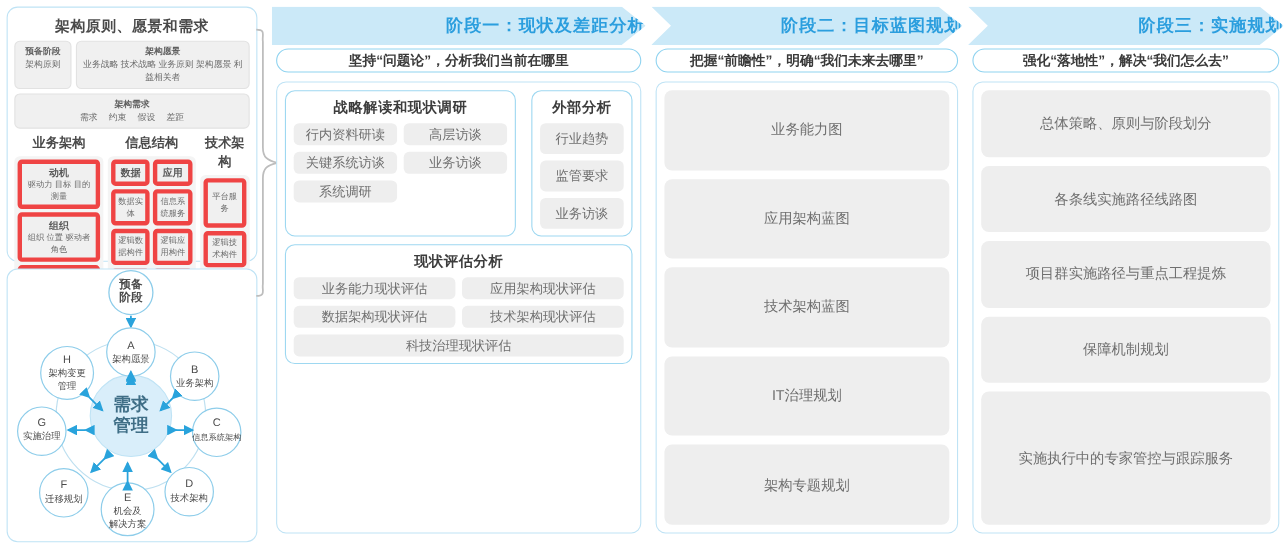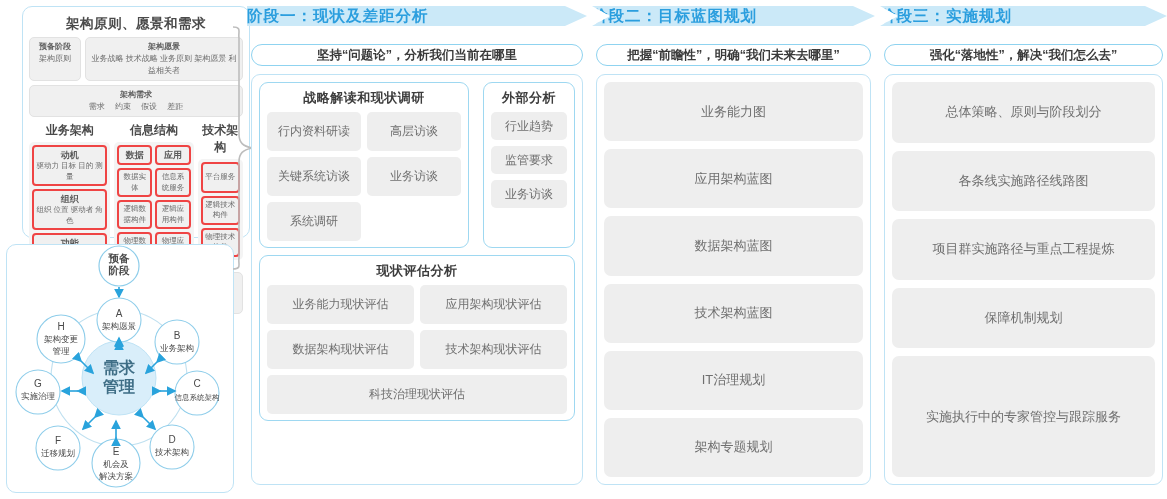--- a/index.html
+++ b/index.html
@@ -11,21 +11,21 @@
     color:#595959;
   }
   .root{position:relative;width:1167px;height:499px;}
 
   
   .left-col{position:absolute;left:6px;top:6px;width:228px;height:487px;}
   .lp-card{
     border:1.5px solid #bfe3f5;border-radius:10px;background:#fff;
     box-sizing:border-box;
   }
-  .togaf-card{position:absolute;left:16px;top:0;width:228px;height:232px;padding:5px 6px;}
+  .togaf-card{position:absolute;left:0;top:0;width:228px;height:232px;padding:5px 6px;}
   .cycle-card{position:absolute;left:0;top:238px;width:228px;height:249px;}
 
   .gbox{
     background:#f0f0f0;border:1px solid #e2e2e2;border-radius:5px;
     box-sizing:border-box;text-align:center;color:#6b6b6b;
   }
   .gbox-ttl{font-weight:bold;color:#5f5f5f;}
 
   .togaf-title{
     font-size:13.5px;font-weight:bold;color:#4a4a4a;text-align:center;
@@ -36,21 +36,21 @@
   .vision{flex:1;padding:3px 2px;font-size:8px;line-height:12px;}
   .req-row{margin-top:4px;padding:3px 0;font-size:8px;line-height:12px;}
   .req-row .sub span{margin:0 4px;}
 
   .three-col{display:flex;gap:4px;margin-top:5px;}
   .col-biz{width:86px;}
   .col-info{width:84px;}
   .col-tech{width:48px;}
   .col-hd{font-size:12px;font-weight:bold;color:#4a4a4a;text-align:center;margin-bottom:3px;}
   .col-body{background:#f4f4f4;border-radius:5px;padding:3px;}
-  .cell{background:#f0f0f0;border:2px solid #ef4444;border-radius:4px;text-align:center;
+  .cell{background:#f0f0f0;border:4px solid #ef4444;border-radius:4px;text-align:center;
         padding:2px 1px;margin-bottom:3px;color:#6b6b6b;font-size:7.5px;line-height:10.5px;}
   .cell:last-child{margin-bottom:0;}
   .cell b{display:block;font-size:9px;color:#5a5a5a;line-height:12px;}
   .info-two{display:flex;gap:3px;}
   .info-two>div{flex:1;}
 
   .bottom-row{display:flex;gap:4px;margin-top:5px;align-items:stretch;}
   .impl-lbl{width:40px;display:flex;align-items:center;justify-content:center;
             font-size:11px;font-weight:bold;color:#4a4a4a;line-height:14px;text-align:center;}
   .bottom-row .gbox{flex:1;padding:3px 2px;font-size:8px;line-height:11.5px;}
@@ -63,23 +63,23 @@
 
   
   .stages{position:absolute;left:247px;top:0;width:920px;height:499px;}
   .stage{position:absolute;top:0;height:499px;}
   .stage-1{left:0;width:340px;}
   .stage-2{left:345px;width:283px;}
   .stage-3{left:633px;width:287px;}
 
   .banner-wrap{position:relative;height:38px;}
   .banner{
-    position:absolute;left:0;top:6px;height:20px;width:100%;
+    position:absolute;left:0;top:6px;height:35px;width:100%;
     background:#cbe9f8;
-    display:flex;align-items:center;justify-content:flex-start;
+    display:flex;align-items:center;justify-content:flex-end;
   }
   .banner.arrowed{
     clip-path:polygon(0 0, calc(100% - 22px) 0, 100% 50%, calc(100% - 22px) 100%, 0 100%);
   }
   .banner.notched{
     clip-path:polygon(0 0, calc(100% - 22px) 0, 100% 50%, calc(100% - 22px) 100%, 0 100%, 18px 50%);
   }
   .banner-txt{font-size:15.5px;font-weight:bold;color:#2b9ede;letter-spacing:1px;white-space:nowrap;}
 
   .subtitle{
@@ -101,21 +101,21 @@
   .pill{
     background:#eeeeee;border-radius:5px;color:#6f6f6f;font-size:12px;
     display:flex;align-items:center;justify-content:center;text-align:center;
     box-sizing:border-box;
   }
   .s1-top{display:flex;gap:14px;}
   .s1-top-l{flex:1;}
   .s1-top-r{width:92px;}
   .pg2{display:grid;grid-template-columns:1fr 1fr;gap:6px;}
   .pg1{display:grid;grid-template-columns:1fr;gap:6px;}
-  .pill-h{height:39px;}
+  .pill-h{height:20px;}
   .s1-top-r .pill-h{height:28px;}
   .report{
     flex:1;background:#eeeeee;border-radius:7px;display:flex;align-items:center;
     justify-content:center;color:#6f6f6f;font-size:13px;
   }
   .s23-item{
     background:#eeeeee;border-radius:7px;display:flex;align-items:center;justify-content:center;
     color:#6f6f6f;font-size:13px;text-align:center;padding:0 8px;box-sizing:border-box;
   }
 </style>
@@ -351,21 +351,20 @@
         <div class="banner notched">
           <span class="banner-txt">阶段二：目标蓝图规划</span>
         </div>
       </div>
       <div class="subtitle">
         <span>把握“前瞻性”，明确“我们未来去哪里”</span>
       </div>
       <div class="stage-body s23-body">
         <div class="s23-item" style="flex:1">业务能力图</div>
         <div class="s23-item" style="flex:1">应用架构蓝图</div>
-        <div class="s23-item" style="flex:1">数据架构蓝图</div>
         <div class="s23-item" style="flex:1">技术架构蓝图</div>
         <div class="s23-item" style="flex:1">IT治理规划</div>
         <div class="s23-item" style="flex:1">架构专题规划</div>
       </div>
     </div>
 
     <div class="stage stage-3">
       <div class="banner-wrap">
         <div class="banner notched">
           <span class="banner-txt">阶段三：实施规划</span>

